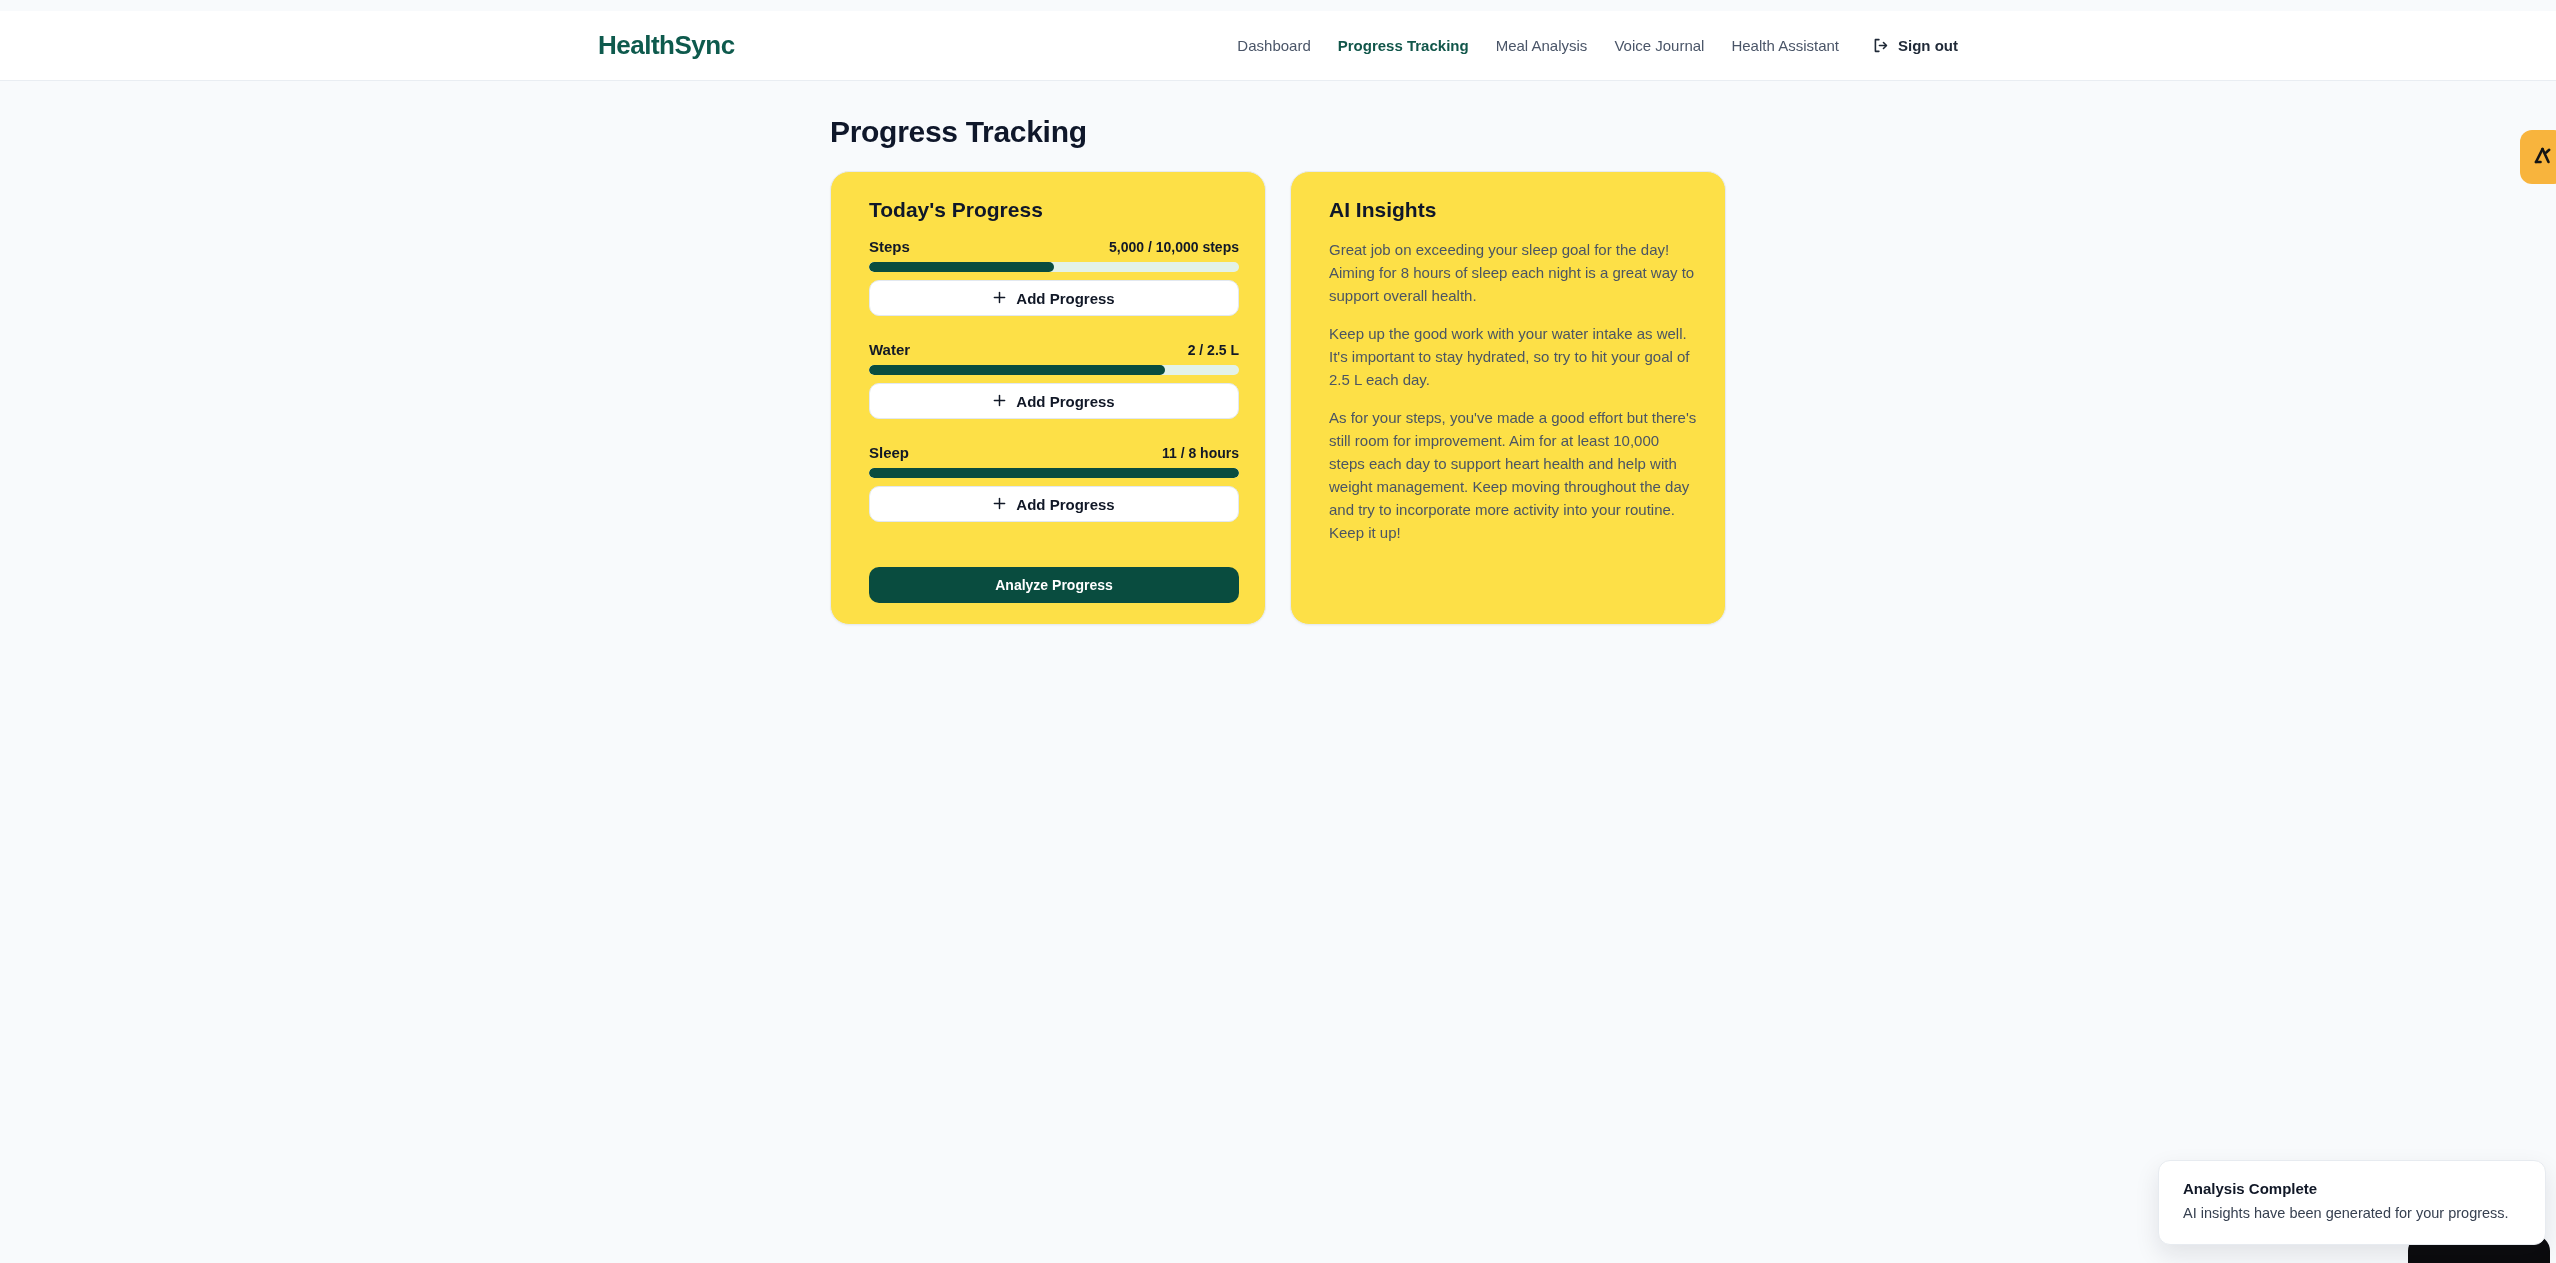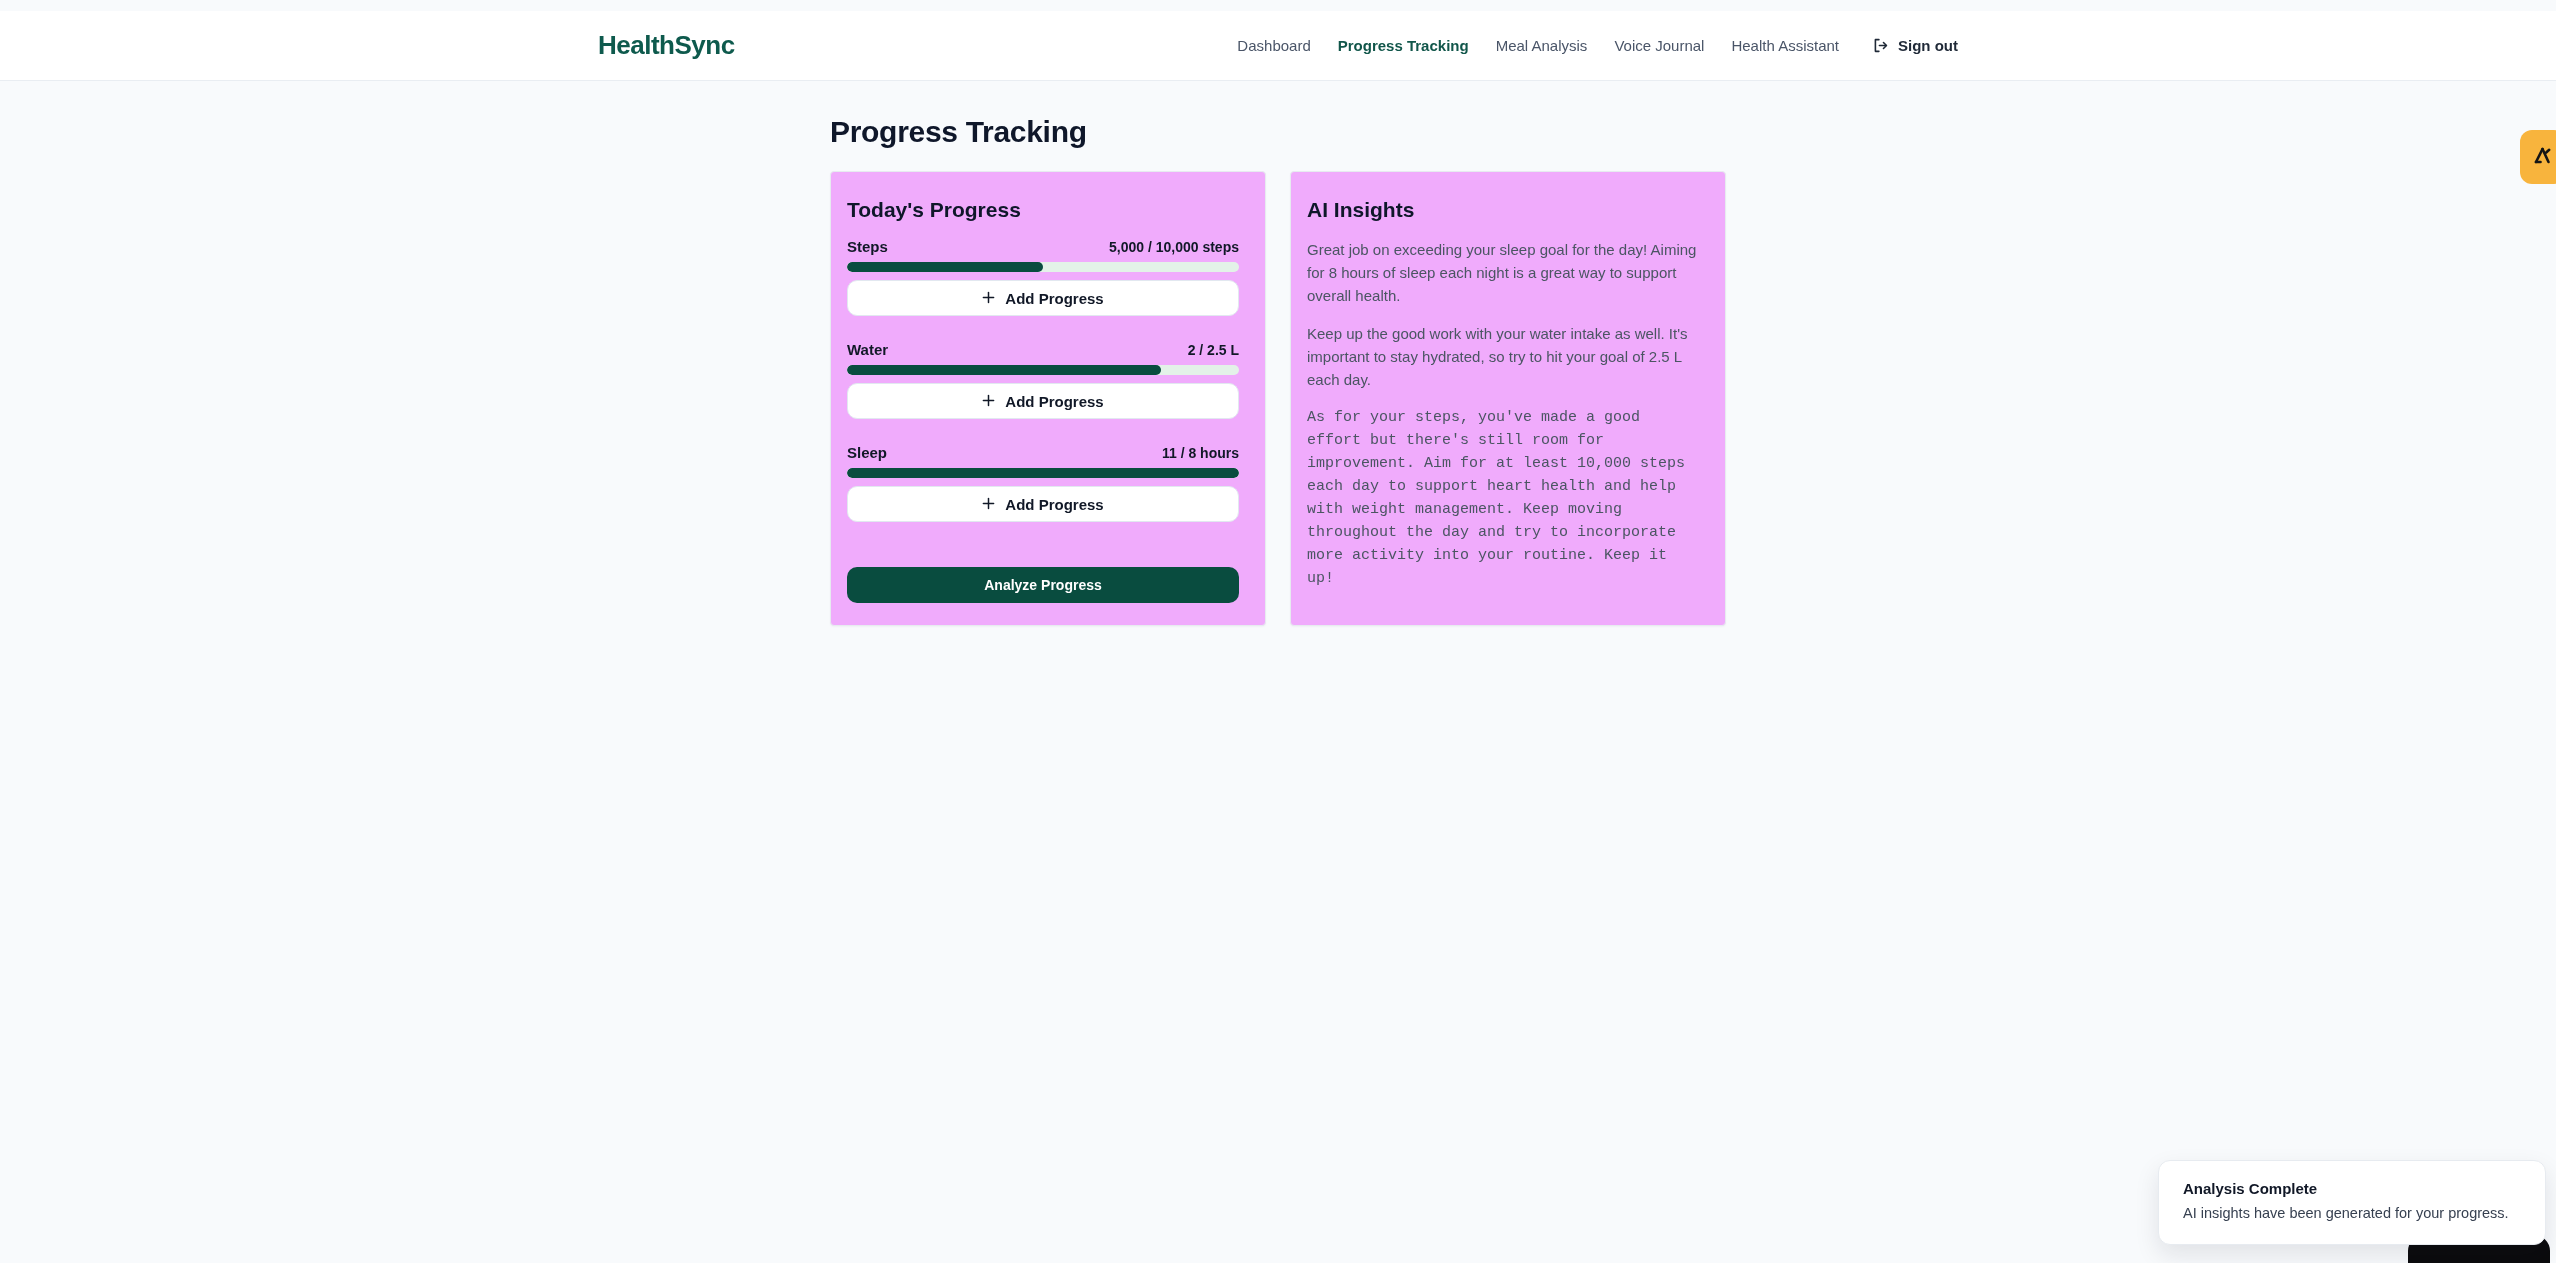--- a/index.html
+++ b/index.html
@@ -59,24 +59,24 @@
     letter-spacing: -0.3px;
   }
   .cards-grid {
     margin-top: 22px;
     display: grid;
     grid-template-columns: 1fr 1fr;
     gap: 24px;
     align-items: stretch;
   }
   .card {
-    background: #f0abfc;
+    background: #fde047;
     border: 1px solid #e7ebf0;
-    border-radius: 4px;
-    padding: 25px 26px 21px 16px;
+    border-radius: 19px;
+    padding: 25px 26px 21px 38px;
     box-shadow: 0 1px 2px rgba(15,23,42,.04);
   }
   .card h2 {
     font-size: 21px;
     font-weight: 700;
     color: #0f172a;
     line-height: 26px;
     margin-bottom: 15px;
   }
 
@@ -125,21 +125,21 @@
     cursor: pointer;
   }
 
   
   .insights p {
     font-size: 15px;
     line-height: 23px;
     color: #4b5563;
     margin-bottom: 15px;
   }
-  .insights p:last-child { margin-bottom: 14px; font-family: Liberation Mono, monospace; }
+  .insights p:last-child { margin-bottom: 14px; }
 
   
   .amber-widget {
     position: absolute;
     top: 130px;
     right: -10px;
     width: 46px;
     height: 54px;
     background: #f8b43d;
     border-radius: 12px;

